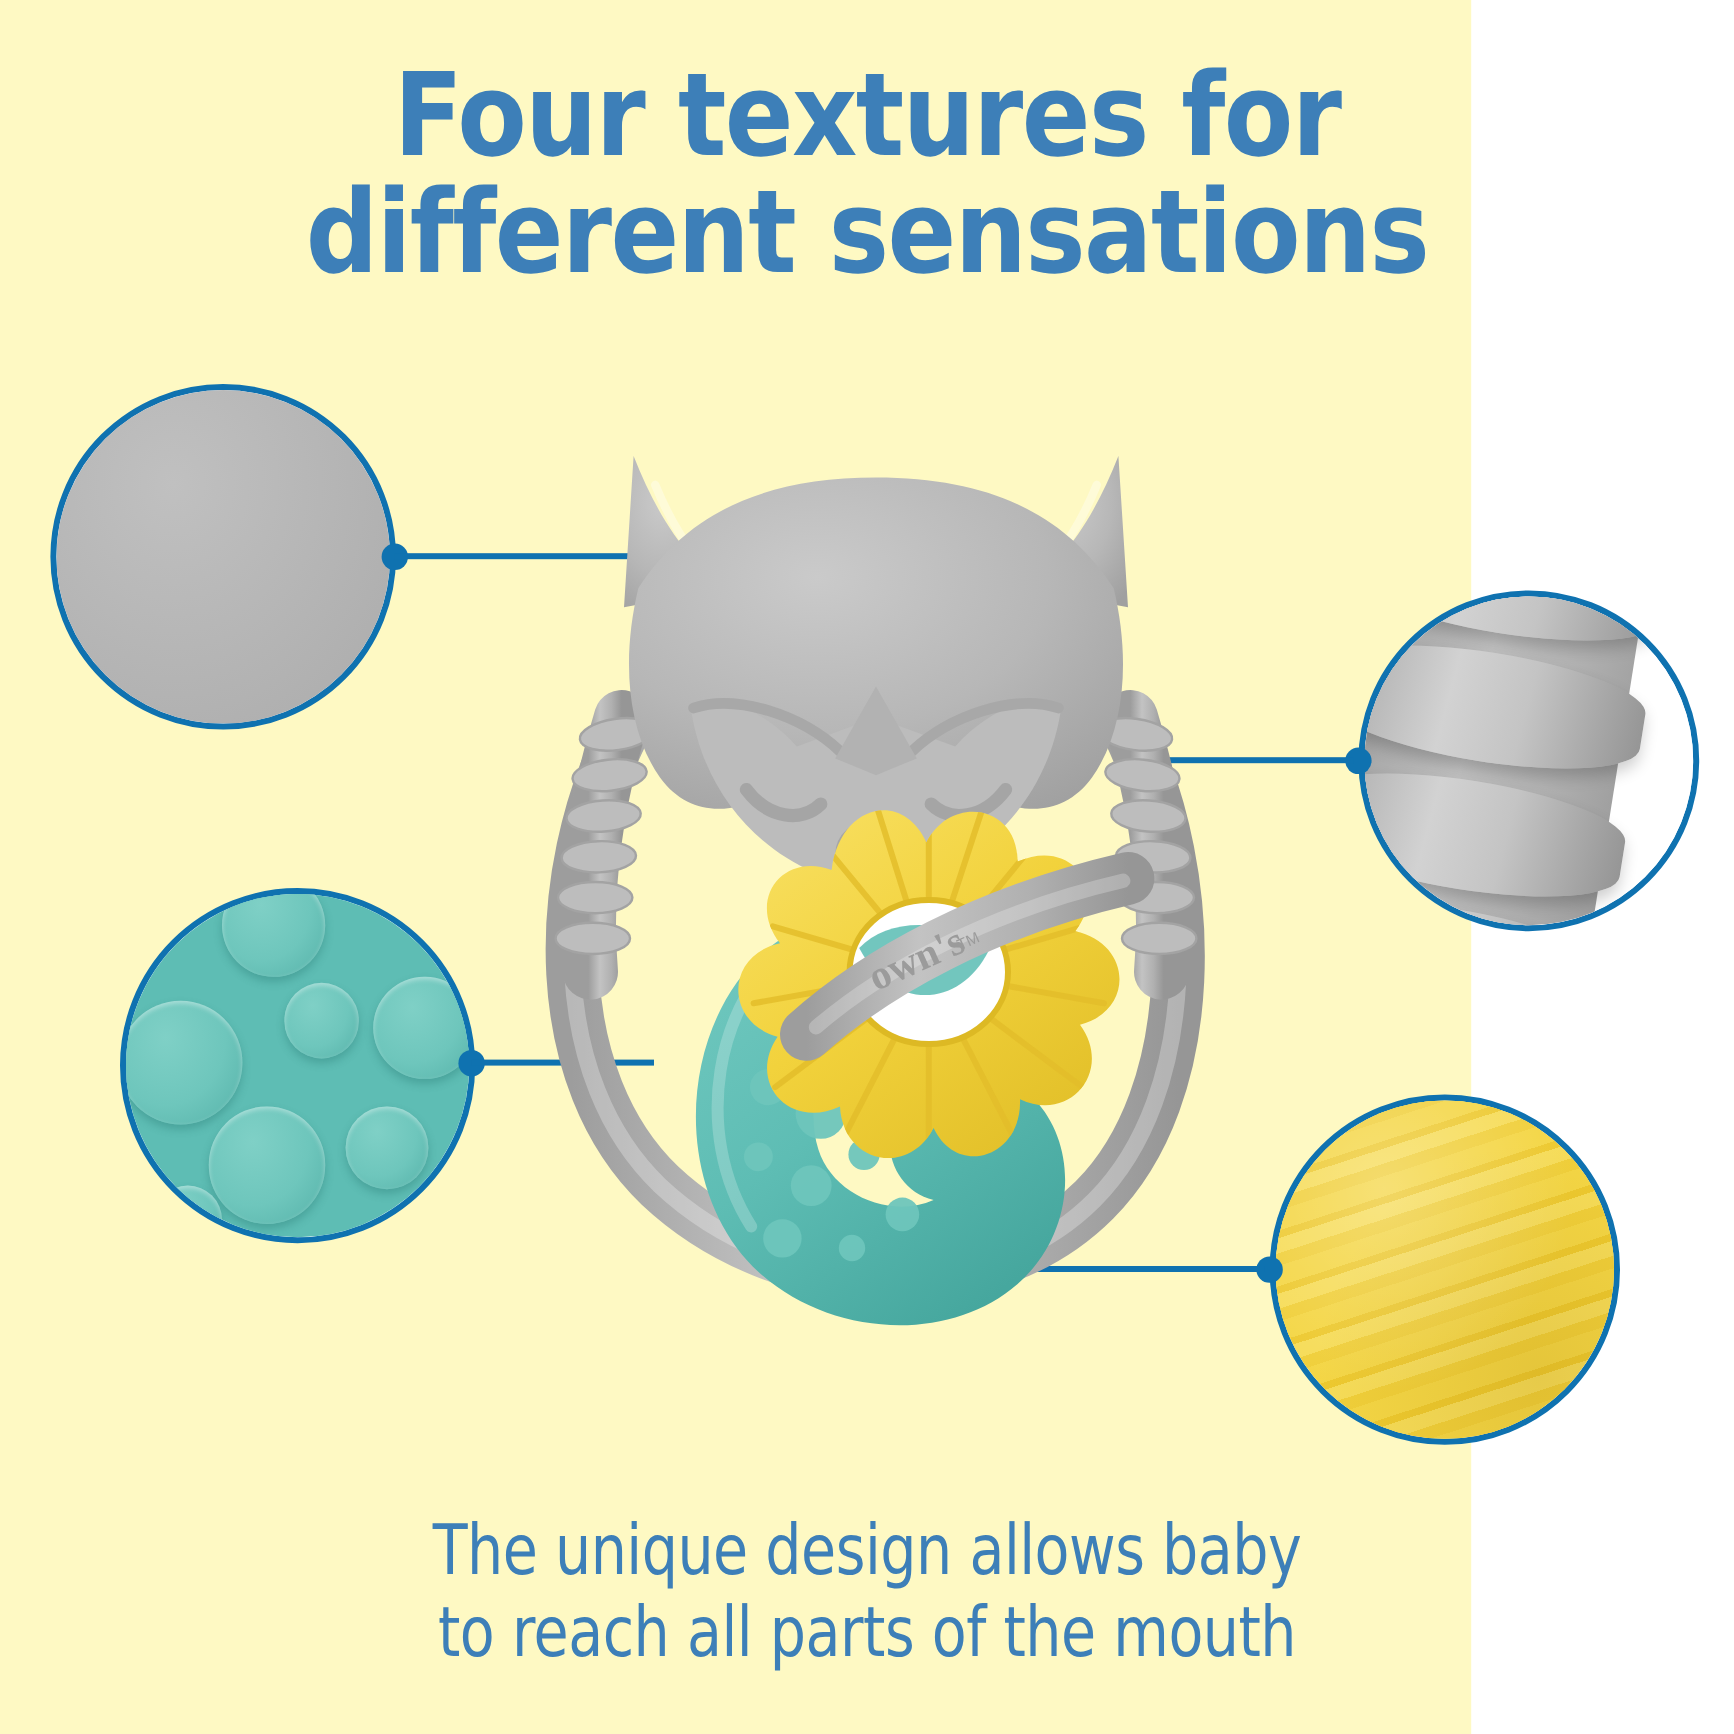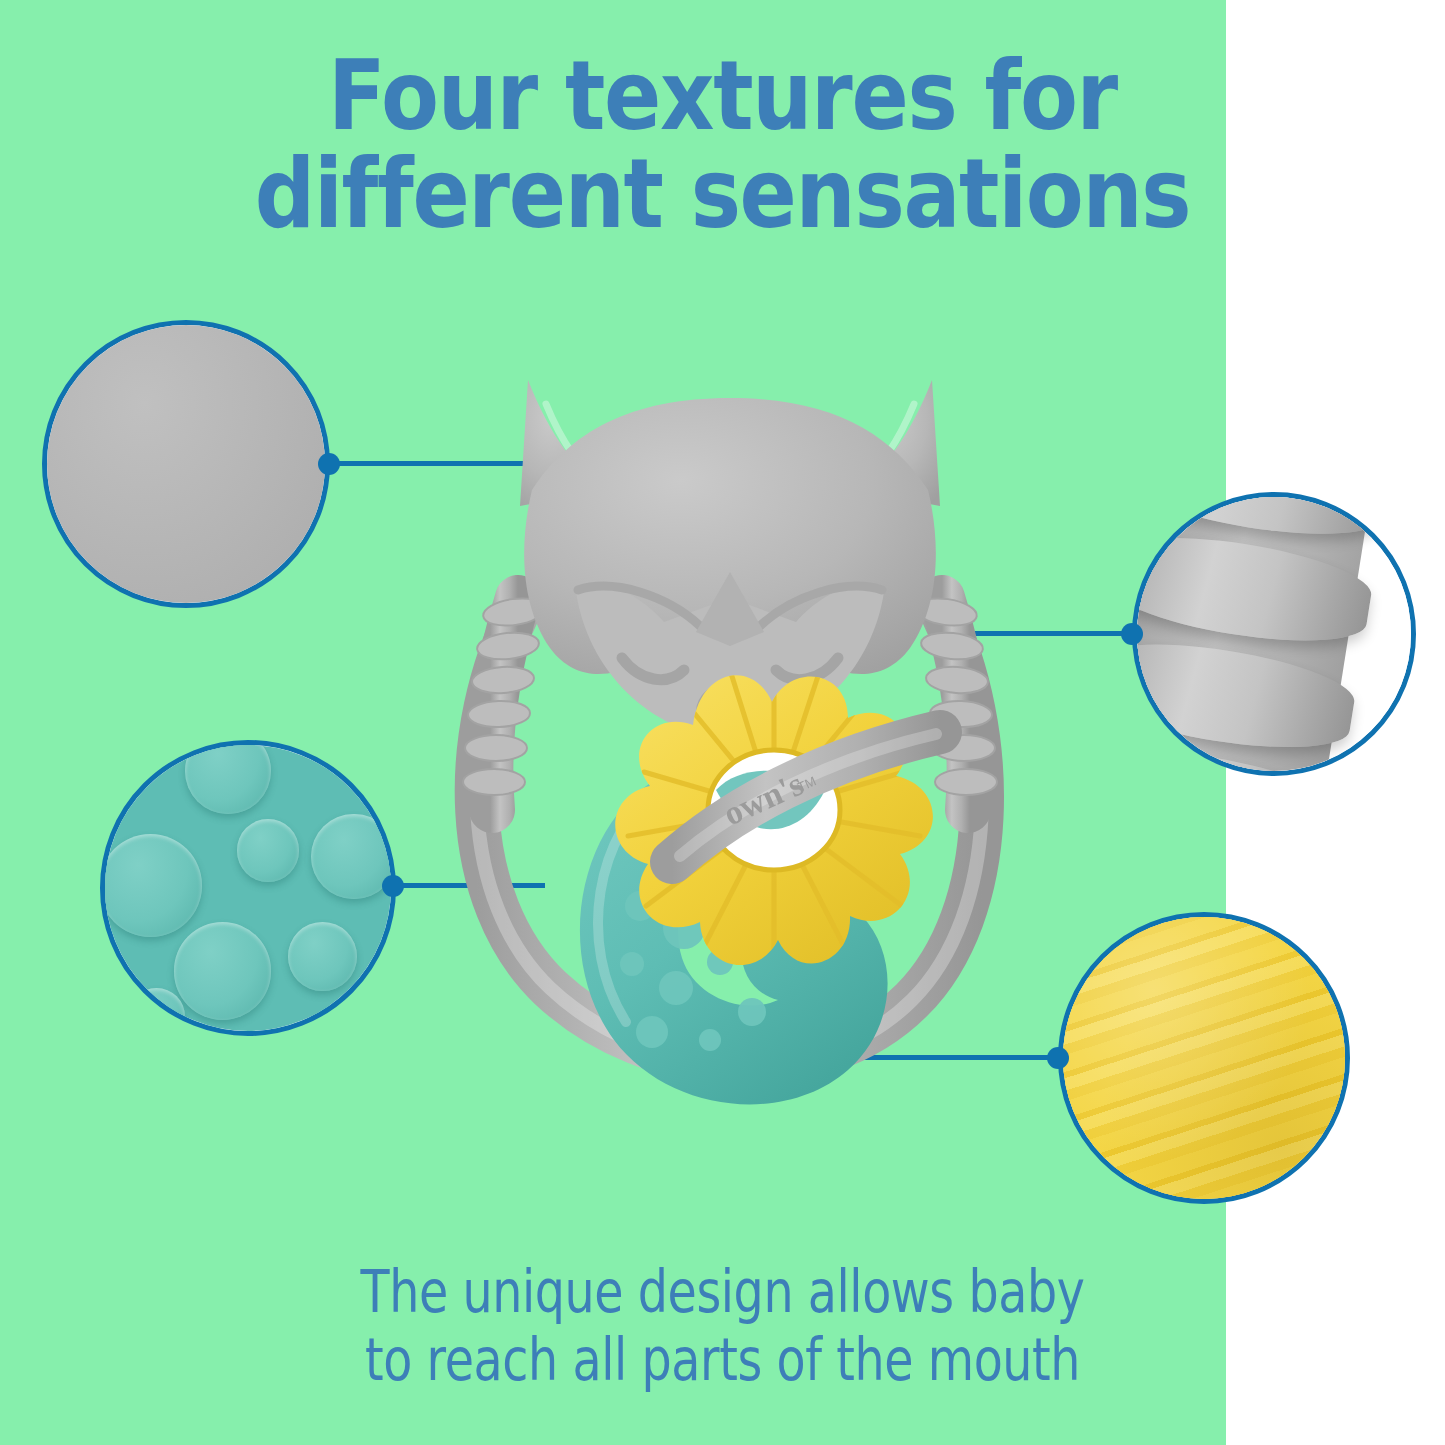--- a/index.html
+++ b/index.html
@@ -14,21 +14,21 @@
     overflow: hidden;
     font-family: "Liberation Sans", sans-serif;
     position: relative;
   }
 
   .stage {
     position: absolute;
     inset: 0;
     width: 1226px;
     height: 1445px;
-    background: #86efac;
+    background: #fef9c3;
   }
 
   
   .headline {
     position: absolute;
     top: 48px;
     left: 0;
     width: 1445px;
     text-align: center;
     color: #3d7fb8;

